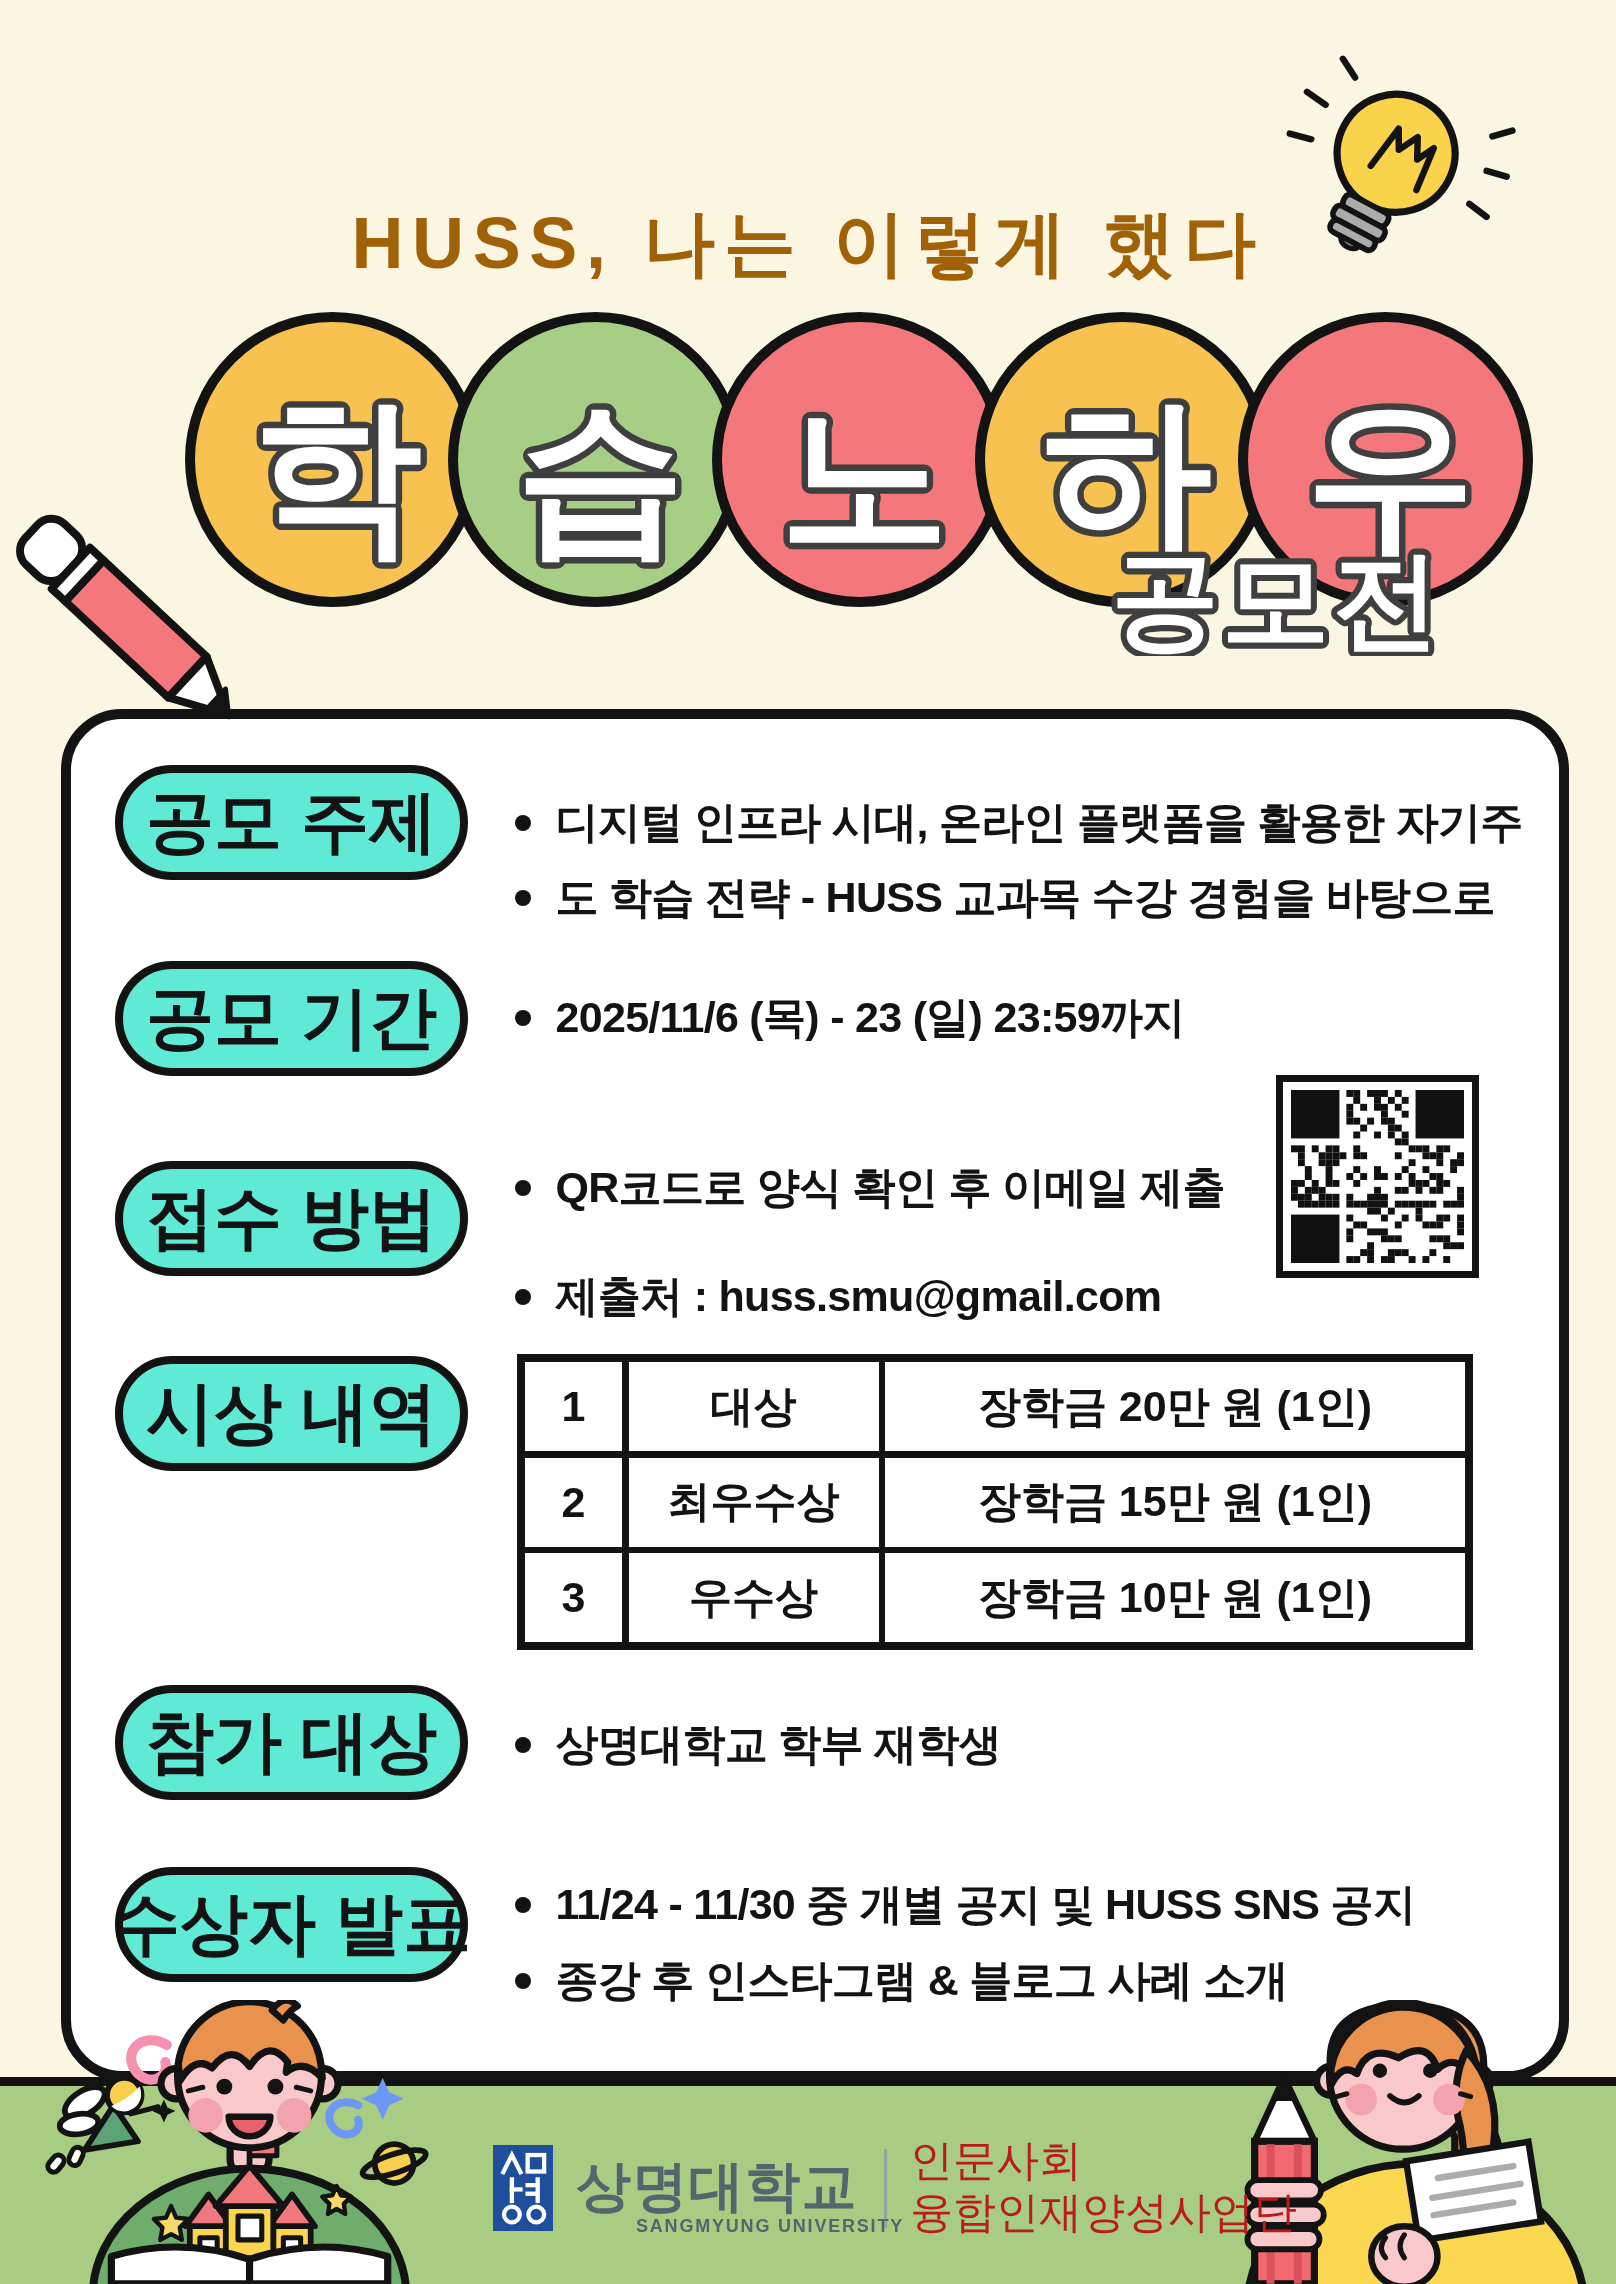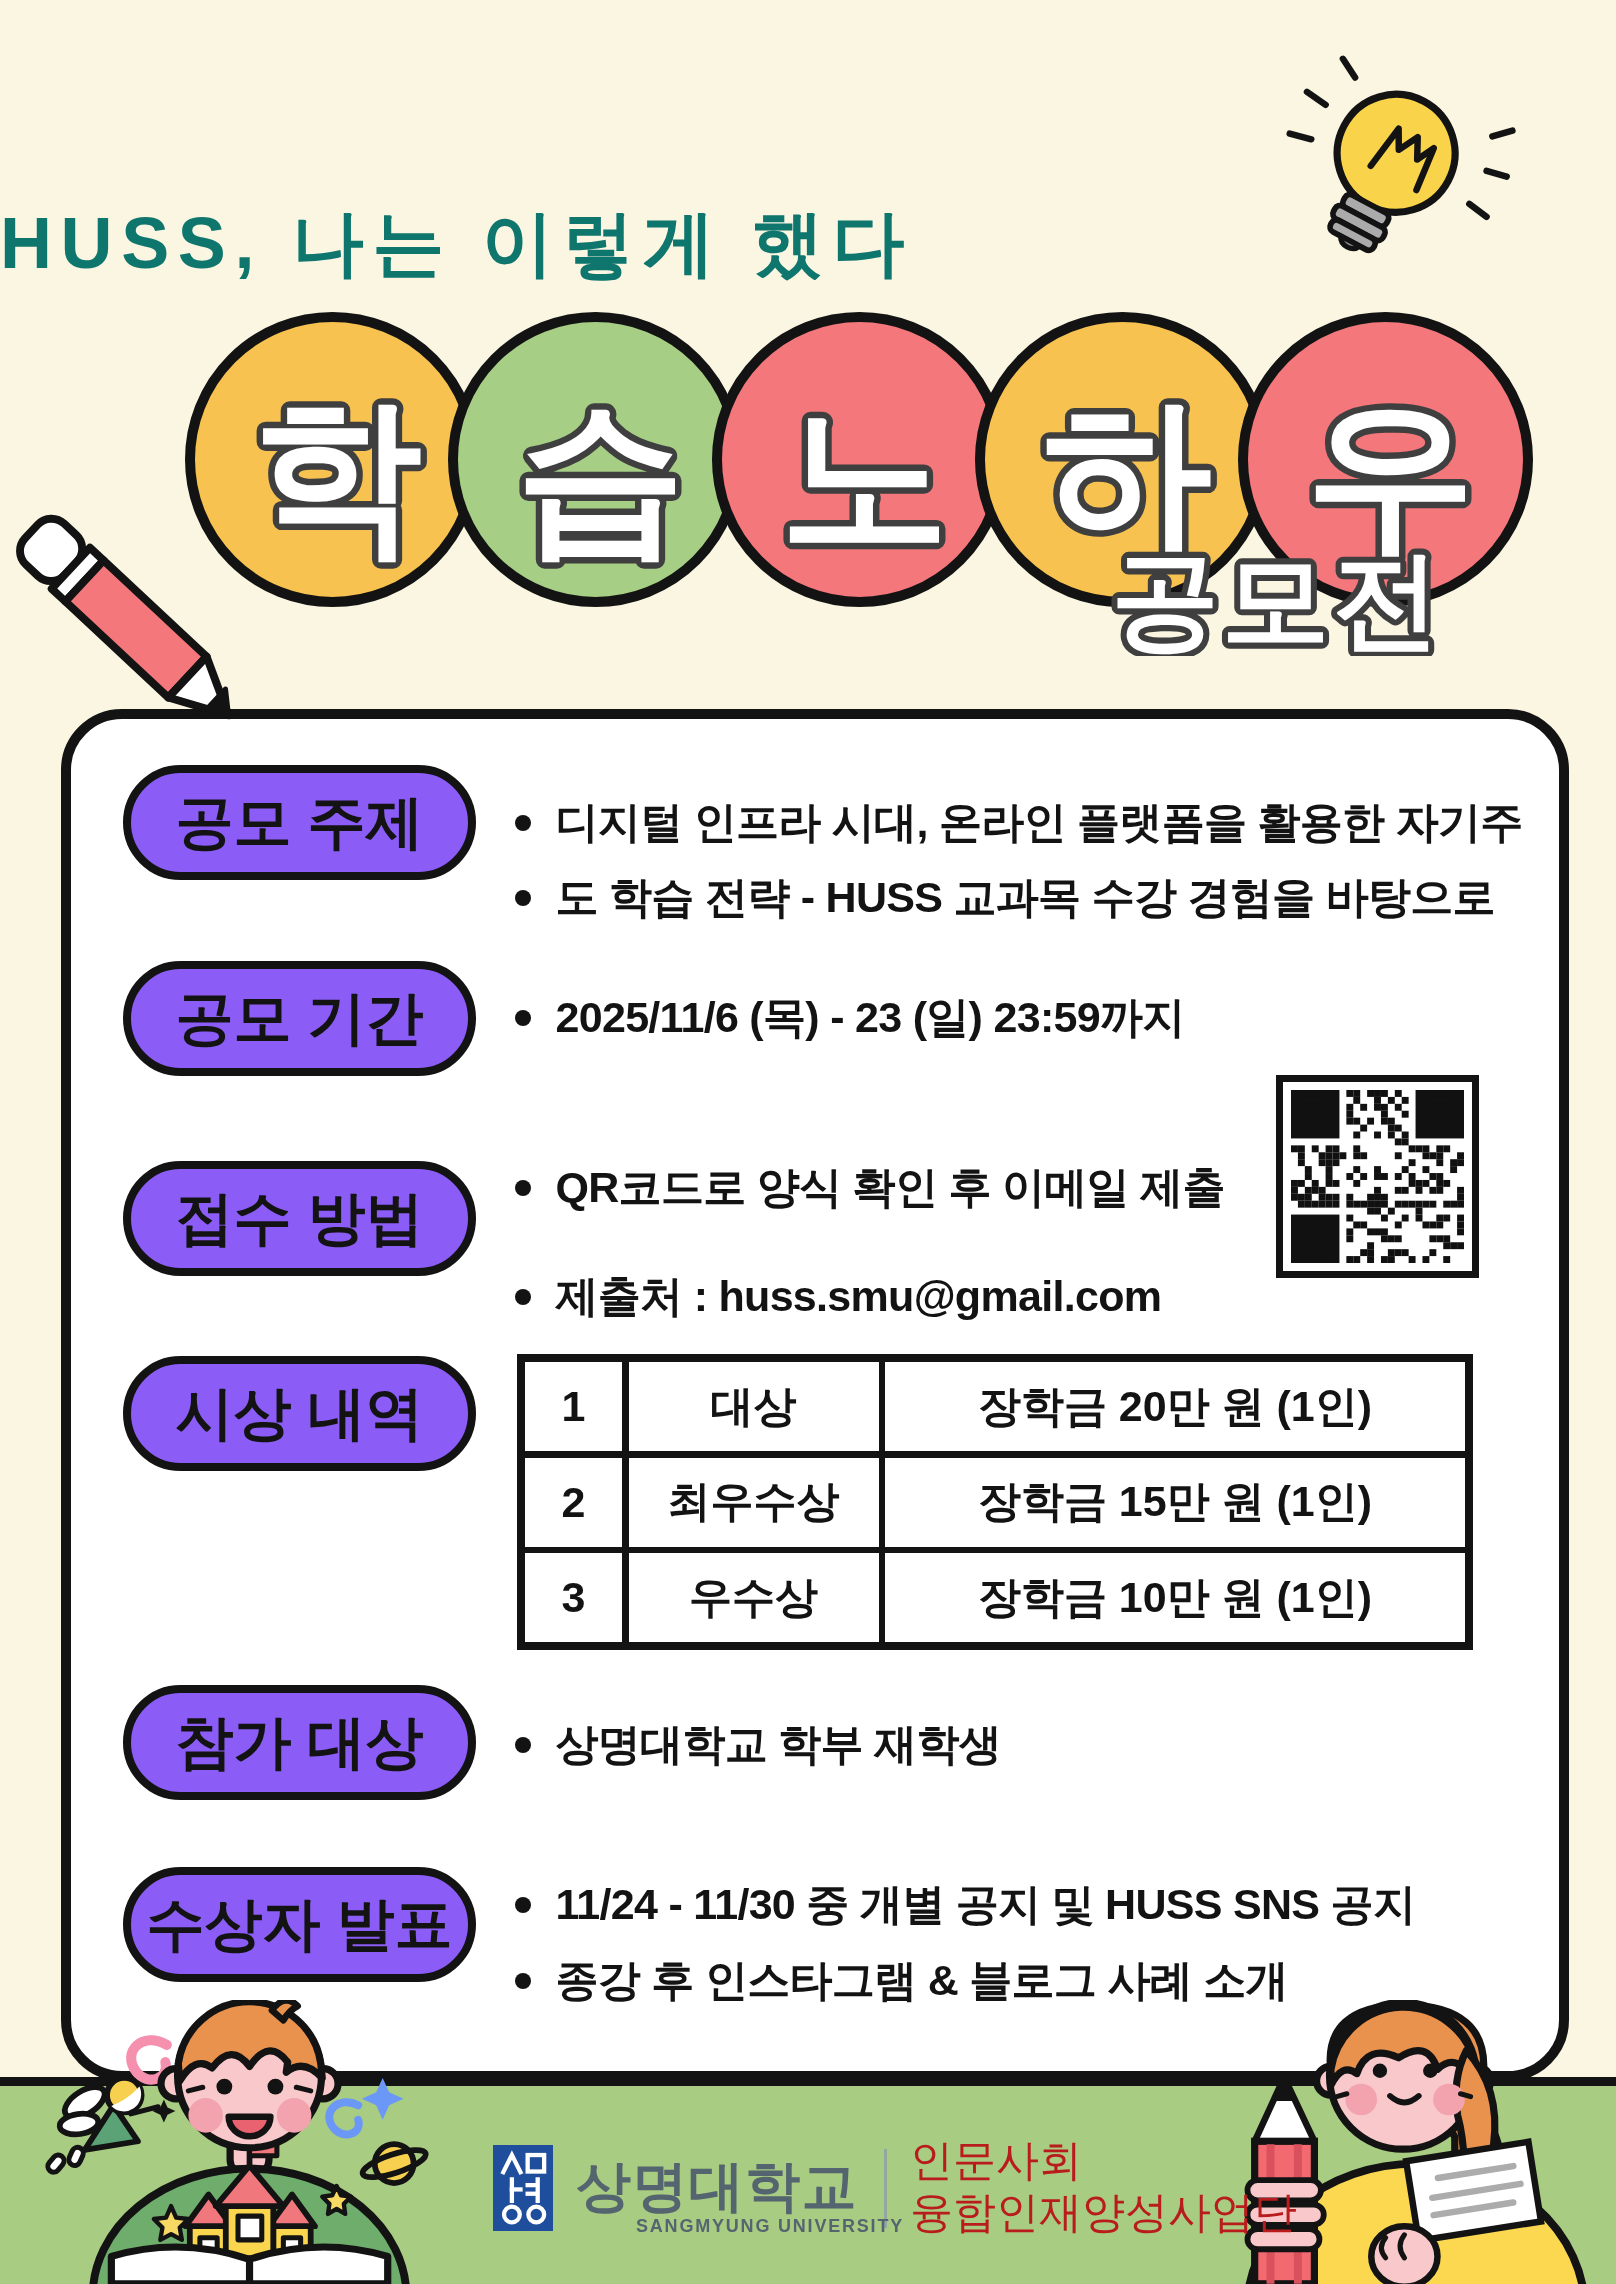--- a/index.html
+++ b/index.html
@@ -1,44 +1,44 @@
 <!DOCTYPE html>
 <html style="font-size:11.5px"><head>
 <meta charset="utf-8">
 <style>
   html,body{margin:0;padding:0;}
   body{font-family:"Liberation Sans",sans-serif;}
   .page{position:relative;width:1616px;height:2284px;overflow:hidden;background:#FAF6E2;}
 
   
-  .tagline{position:absolute;left:0;right:0;top:196px;
-    font-size:72px;font-weight:600;letter-spacing:8.6px;color:#0f766e;z-index:2;white-space:nowrap;}
+  .tagline{position:absolute;left:0;right:0;top:196px;text-align:center;
+    font-size:72px;font-weight:600;letter-spacing:8.6px;color:#a16207;z-index:2;white-space:nowrap;}
   .bulb{position:absolute;left:1235px;top:43px;z-index:2;}
   .circle{position:absolute;top:312px;width:295px;height:295px;border-radius:50%;
     border:10px solid #131313;box-sizing:border-box;z-index:2;}
   .c0{left:185px;background:#F7C24F;z-index:2;}
   .c1{left:448px;background:#A6CF85;z-index:3;}
   .c2{left:712px;background:#F3777B;z-index:4;}
   .c3{left:975px;background:#F7C24F;z-index:5;}
   .c4{left:1238px;background:#F3777B;z-index:6;}
   .circle svg{position:absolute;left:-5px;top:-5px;}
   .circle text{font-family:"Liberation Sans",sans-serif;font-weight:800;font-size:235px;
     fill:#fff;stroke:#3F3F3F;stroke-width:18px;paint-order:stroke;stroke-linejoin:round;}
   .subtitle-svg{position:absolute;left:1108px;top:534px;z-index:7;}
   .subtitle-svg text{font-family:"Liberation Sans",sans-serif;font-weight:800;font-size:150px;
     fill:#fff;stroke:#3F3F3F;stroke-width:17px;paint-order:stroke;stroke-linejoin:round;letter-spacing:4px;}
 
   
   .card{position:absolute;left:61px;top:709px;width:1508px;height:1372px;background:#fff;
     border:10px solid #131313;border-radius:61px;box-sizing:border-box;z-index:1;}
   .pencil{position:absolute;left:-18px;top:475px;z-index:3;}
 
-  .pill{position:absolute;left:123px;width:353px;height:115px;background:#8b5cf6;
+  .pill{position:absolute;left:115px;width:353px;height:115px;background:#5eead4;
     border:8.6px solid #131313;border-radius:60px;box-sizing:border-box;display:flex;
-    align-items:center;justify-content:center;font-size:58px;font-weight:800;color:#131313;
+    align-items:center;justify-content:center;font-size:68px;font-weight:800;color:#131313;
     z-index:2;white-space:nowrap;}
   .line{position:absolute;left:515px;display:flex;align-items:center;font-size:43px;
     font-weight:700;color:#131313;z-index:2;white-space:nowrap;letter-spacing:-0.7px;}
   .line::before{content:"";width:16px;height:16px;border-radius:50%;background:#131313;
     margin-right:24.5px;flex:none;}
 
   .qr{position:absolute;left:1276px;top:1075px;width:203px;height:203px;background:#fff;
     border:7.2px solid #131313;box-sizing:border-box;padding:8px;z-index:2;}
   .qr svg{display:block;} .qr rect{fill:#111;}
 

